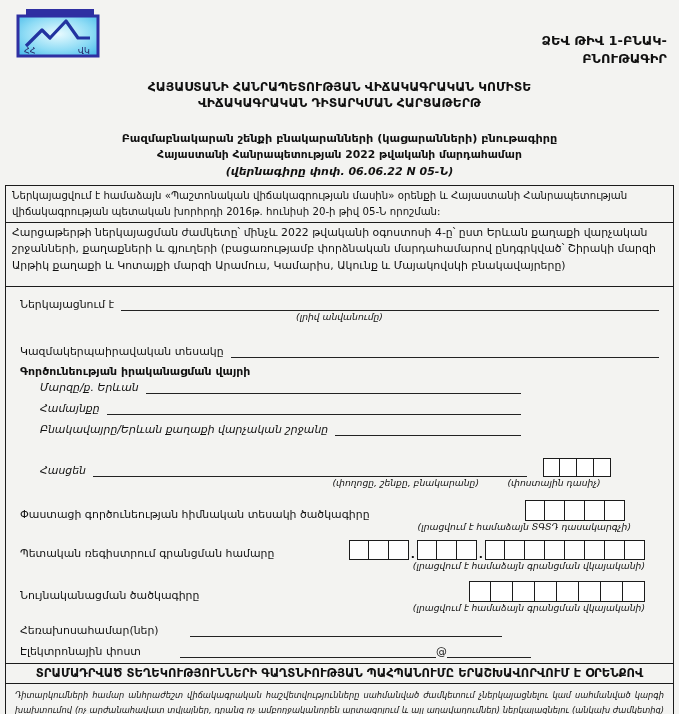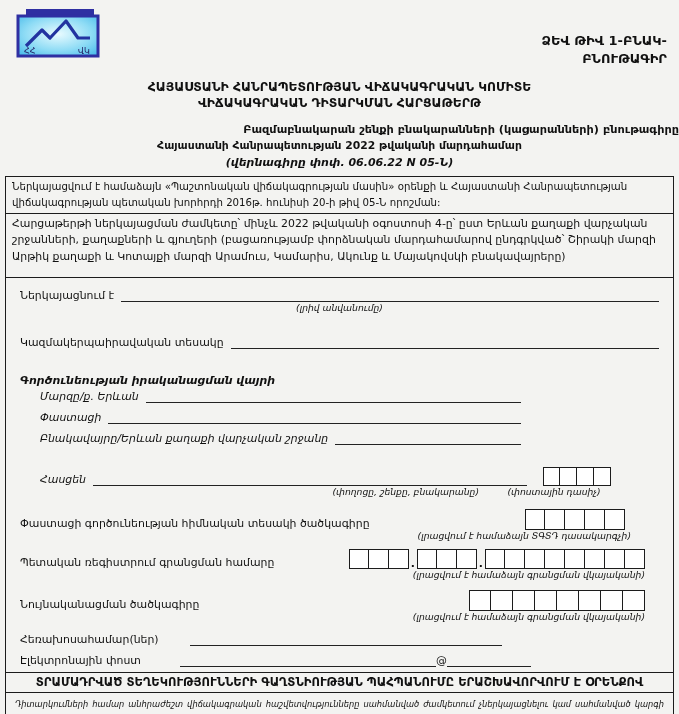--- a/index.html
+++ b/index.html
@@ -10,37 +10,37 @@
     font-family:"DejaVu Sans", sans-serif;
   }
   
   .header { display:flex; padding:8px 12px 0 16px; }
   .logo { width:86px; height:54px; flex:0 0 auto; }
   .form-code { margin-left:auto; text-align:right; font-weight:bold; font-size:13px; line-height:1.4; margin-top:24px; }
   
   .headings { text-align:center; }
   .h-org { font-weight:bold; font-size:12.3px; margin-top:12px; }
   .h-org2 { font-weight:bold; font-size:12.3px; margin-top:2px; }
-  .h-title { font-weight:bold; font-size:11.3px; margin-top:13px;text-align:right; }
+  .h-title { font-weight:bold; font-size:11.3px; margin-top:22px; }
   .h-sub { font-weight:bold; font-size:10.8px; margin-top:3px; }
   .h-amend { font-weight:bold; font-style:italic; font-size:11px; margin-top:4px; }
   
   .boxwrap { margin:7px 5px 0 5px; }
   .box { border:1px solid #1c1c1c; }
   .note1 { padding:2px 6px 3px; font-size:10.2px; line-height:1.5; }
   .note2 { margin-top:-1px; padding:2px 6px 12px; font-size:10.9px; line-height:1.5; }
   
   .formbody { margin-top:-1px; padding:6px 14px 5px; font-size:10.9px; }
   .row { display:flex; align-items:flex-end; }
   .lbl { white-space:nowrap; padding-right:7px; }
   .lbl-it { font-style:italic; }
   .line { flex:1; border-bottom:1px solid #222; height:14px; }
   .line-fix { border-bottom:1px solid #222; height:14px; display:inline-block; }
   .hint { font-size:9.2px; font-style:italic; }
-  .sect { font-weight:bold; font-style:italic; font-size:11px; margin-top:25px; }
+  .sect { font-weight:bold; font-size:11px; margin-top:7px; }
   .ind { padding-left:20px;justify-content:space-between; }
   .pr-col { padding-right:138px; }
   
   .cellgroup { display:flex; background:#fff; }
   .cell { width:20px; height:20px; border:1px solid #1c1c1c; border-left:none; background:#fff; flex:0 0 auto; }
   .cellgroup .cell:first-child { border-left:1px solid #1c1c1c; }
   .g-postal .cell { width:17px; height:19px; }
   .g-id .cell, .g-tin .cell { width:22px; height:21px; }
   .g-act .cell { height:21px; }
   .reggroup { display:flex; align-items:flex-end; }
@@ -107,21 +107,21 @@
         <span class="line"></span>
       </div>
 
       <div class="sect">Գործունեության իրականացման վայրի</div>
 
       <div class="row mt2 ind pr-col">
         <span class="lbl lbl-it">Մարզը/ք. Երևան</span>
         <span class="line"></span>
       </div>
       <div class="row mt7 ind pr-col">
-        <span class="lbl lbl-it">Փաստացի</span>
+        <span class="lbl lbl-it">Համայնքը</span>
         <span class="line"></span>
       </div>
       <div class="row mt7 ind pr-col">
         <span class="lbl lbl-it">Բնակավայրը/Երևան քաղաքի վարչական շրջանը</span>
         <span class="line"></span>
       </div>
 
       <div class="row mt5 ind">
         <span class="lbl lbl-it">Հասցեն</span>
         <span class="line"></span>

